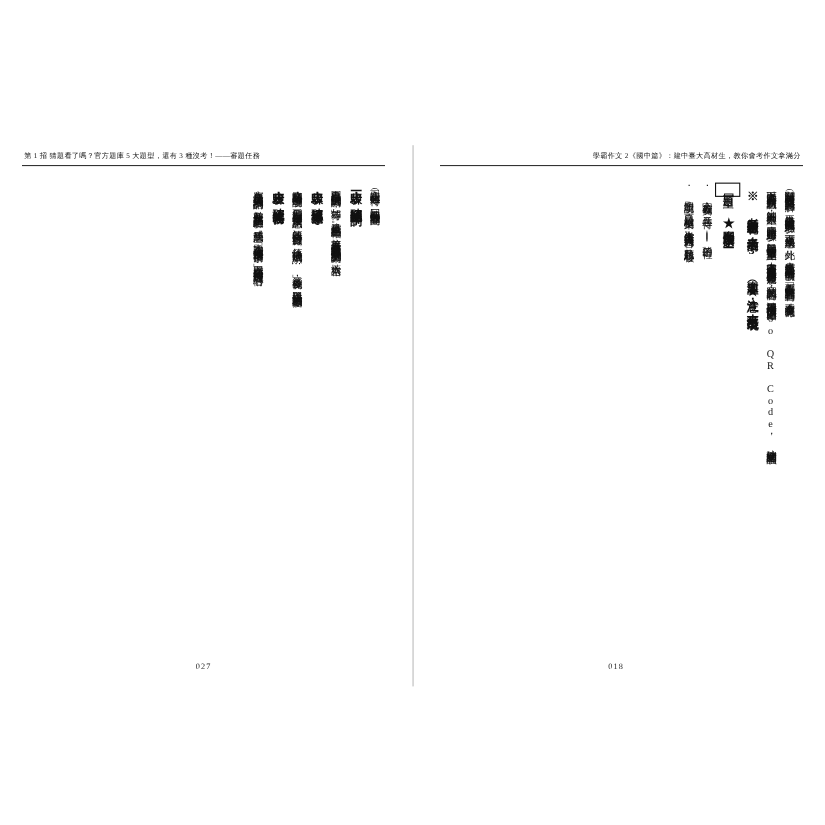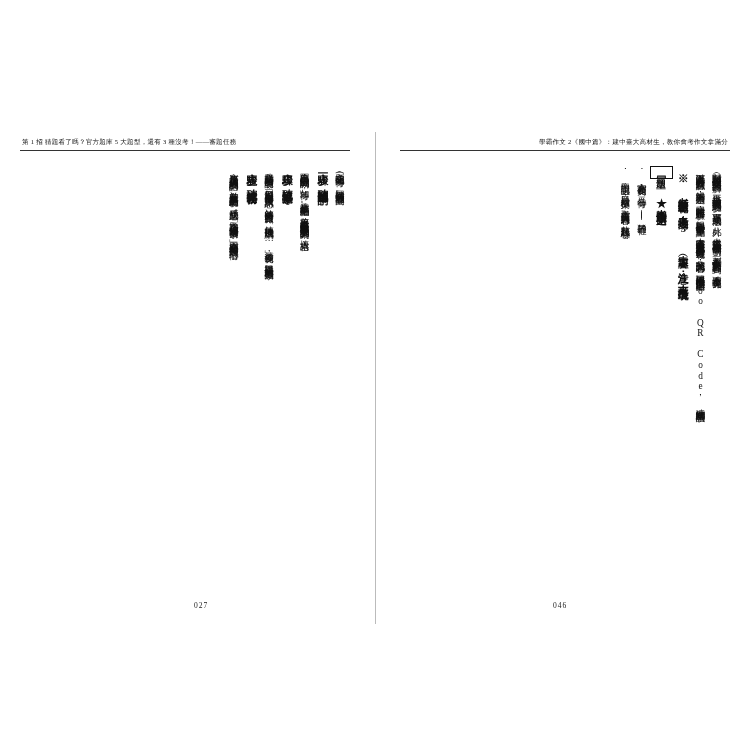--- a/index.html
+++ b/index.html
@@ -67,21 +67,21 @@
   .runrule.right { right: 20px; width: 330px; }
 
   
   .folio {
     position: absolute;
     bottom: 18px;
     font-size: 7.5px;
     color: #222;
     letter-spacing: 1px;
   }
-  .folio.left  { left: 194px; }
+  .folio.left  { left: 178px; }
   .folio.right { left: 178px; }
 
   
   .vtext {
     position: absolute;
     top: 38px;
     height: 430px;
     writing-mode: vertical-rl;
     text-orientation: upright;
     -webkit-writing-mode: vertical-rl;
@@ -164,18 +164,18 @@
 
         <p class="col">
           <span>．</span><span>官方公布範例：卷二〈等待 ＿＿＿＿＿ 的日子裡〉</span>
         </p>
 
         <p class="col">
           <span>．</span><span>題型說明：題目給一個框架，考生需自行填入具體內容。此類題目核心</span>
         </p>
       </div>
 
-      <div class="folio right">046</div>
+      <div class="folio right">018</div>
     </div>
 
   </div>
   <div class="gutter"></div>
 </div>
 
 </body></html>

